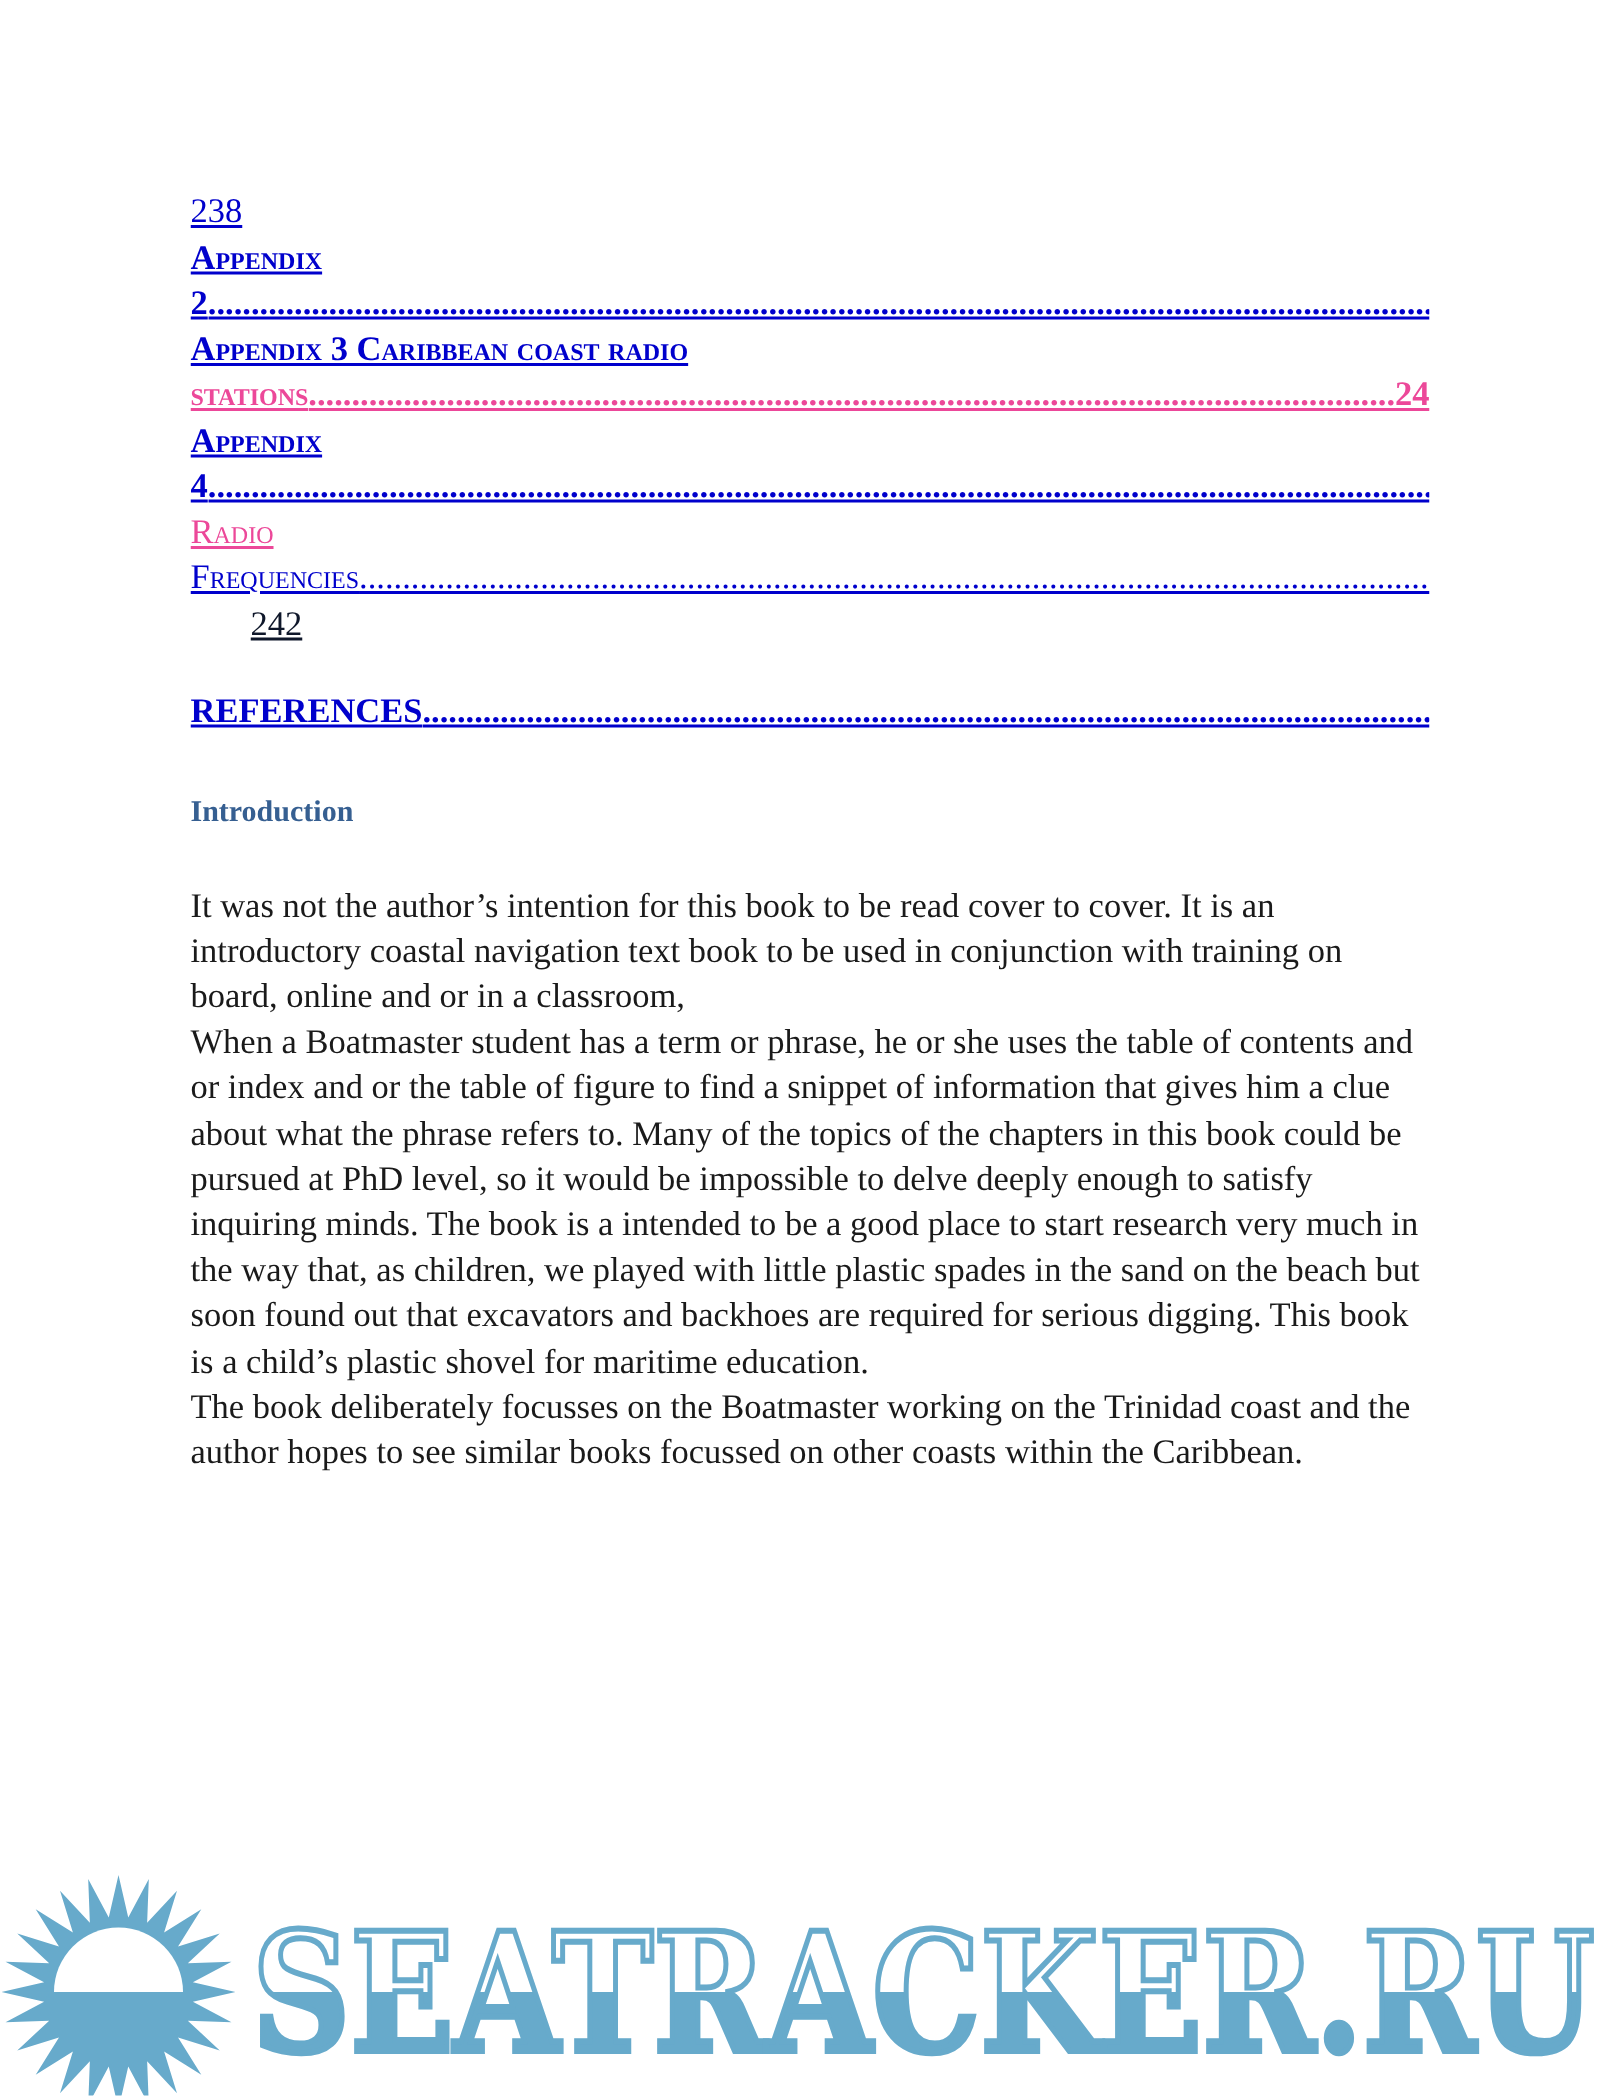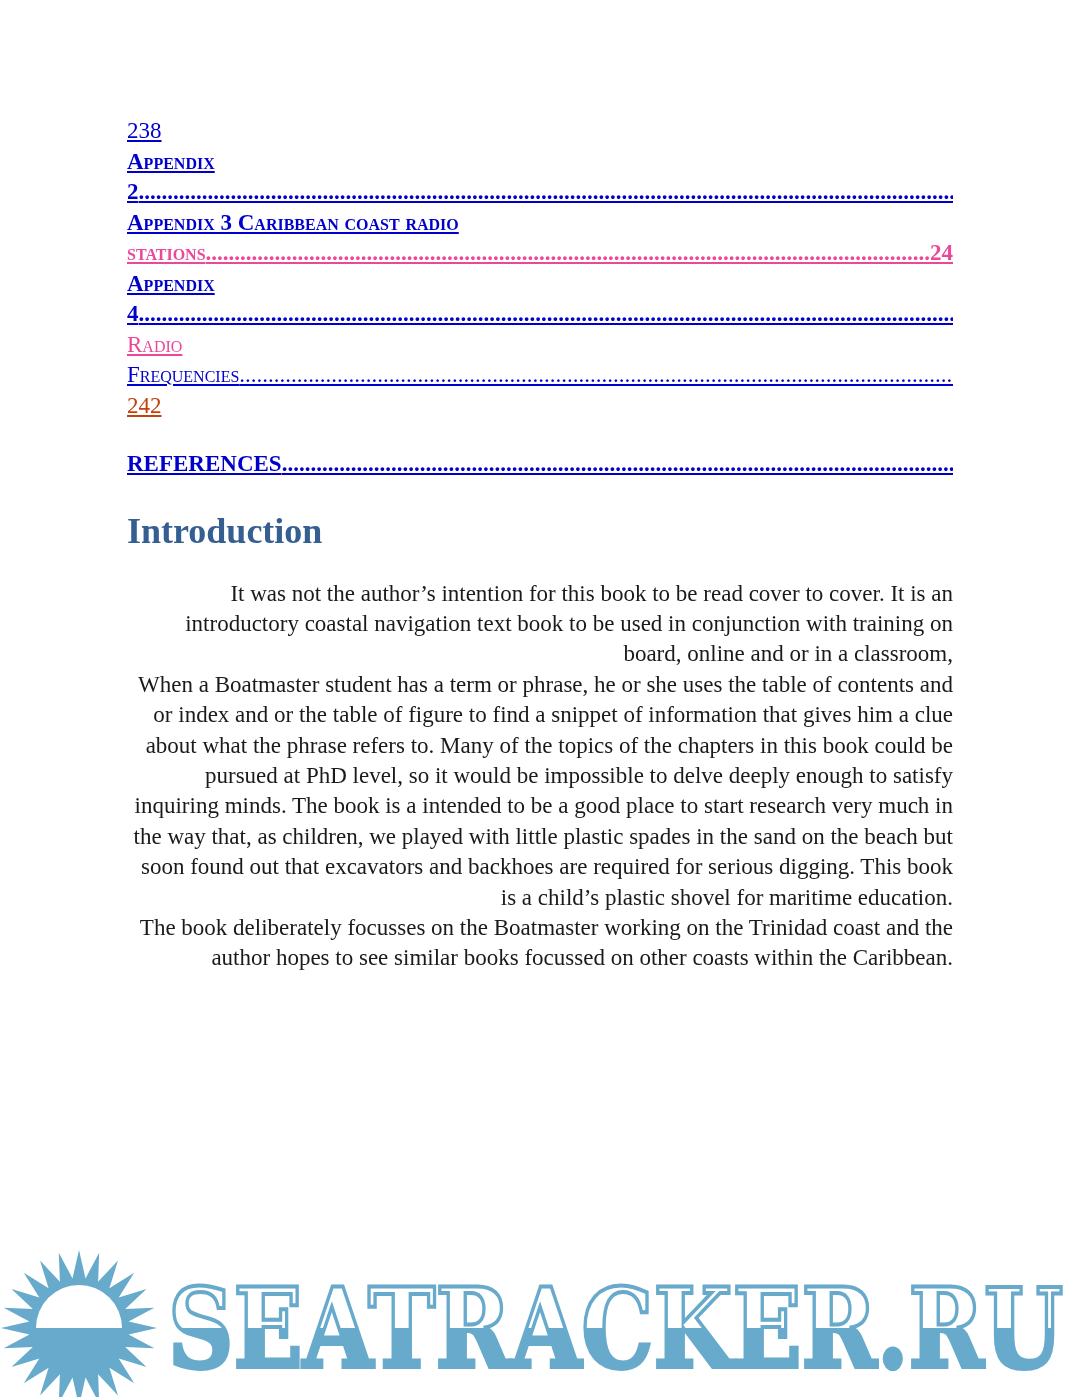--- a/index.html
+++ b/index.html
@@ -1,27 +1,27 @@
 <!DOCTYPE html>
 <html><head>
 <meta charset="utf-8">
 <style>
   html, body { margin: 0; padding: 0; background: #ffffff; }
   body { width: 1080px; height: 1397px; position: relative; overflow: hidden;
          font-family: "Liberation Serif", "DejaVu Serif", serif; color: #1a1a1a; }
-  .page { position: absolute; left: 127px; top: 116px; width: 826px; }
+  .page { position: absolute; left: 127px; top: 126px; width: 826px; }
   .toc a { color: #0000cc; text-decoration: underline; display: block; }
   .toc .line { display: block; height: 30.5px; line-height: 30.5px; font-size: 23px; white-space: nowrap; overflow: hidden; }
   .toc .bold { font-weight: bold; }
   .sc { font-variant: small-caps; }
   .dots-row { display: flex; align-items: baseline; }
   .dots-fill { flex: 1; overflow: hidden; white-space: nowrap; }
   .toc .gap { height: 28px; }
-  h2 { color: #365f91; font-weight: bold; font-size: 36px; margin: 0; line-height: 34px; }
-  p.body { font-size: 23px; line-height: 30.4px; margin: 0; text-align: right; }
+  h2 { color: #365f91; font-weight: bold; font-size: 20px; margin: 0; line-height: 34px; }
+  p.body { font-size: 23px; line-height: 30.4px; margin: 0; }
   .intro-h { margin-top: 34px; }
   .intro-p { margin-top: 31px; }
   .charts-h { margin-top: 28px; }
   .charts-p { margin-top: 31px; }
   .logo { position: absolute; left: 0; top: 1240px; width: 1080px; height: 157px; }
 </style>
 </head>
 <body>
 
 <div class="page">
@@ -49,21 +49,21 @@
           <span class="dots-fill">............................................................................................................................................................................................</span>
         </span>
       </a>
     <a class="line sc" style="color: #ec4899;"><span>Radio</span></a>
     <a class="line sc" style="color: rgb(0, 0, 204);">
         <span class="dots-row">
           <span>Frequencies</span>
           <span class="dots-fill">............................................................................................................................................................................................</span>
         </span>
       </a>
-    <a class="line" style="color: #c2410c;"><span>242</span></a>
+    <a class="line" style="color: #0f172a; margin-left: 40px;"><span>242</span></a>
     <div class="gap"></div>
     <a class="line bold" style="color: rgb(0, 0, 204); text-align: center;">
         <span class="dots-row">
           <span>REFERENCES</span>
           <span class="dots-fill">............................................................................................................................................................................................</span>
         </span>
       </a>
   </div>
 
   <h2 class="intro-h" style="color: rgb(54, 95, 145);">Introduction</h2>

